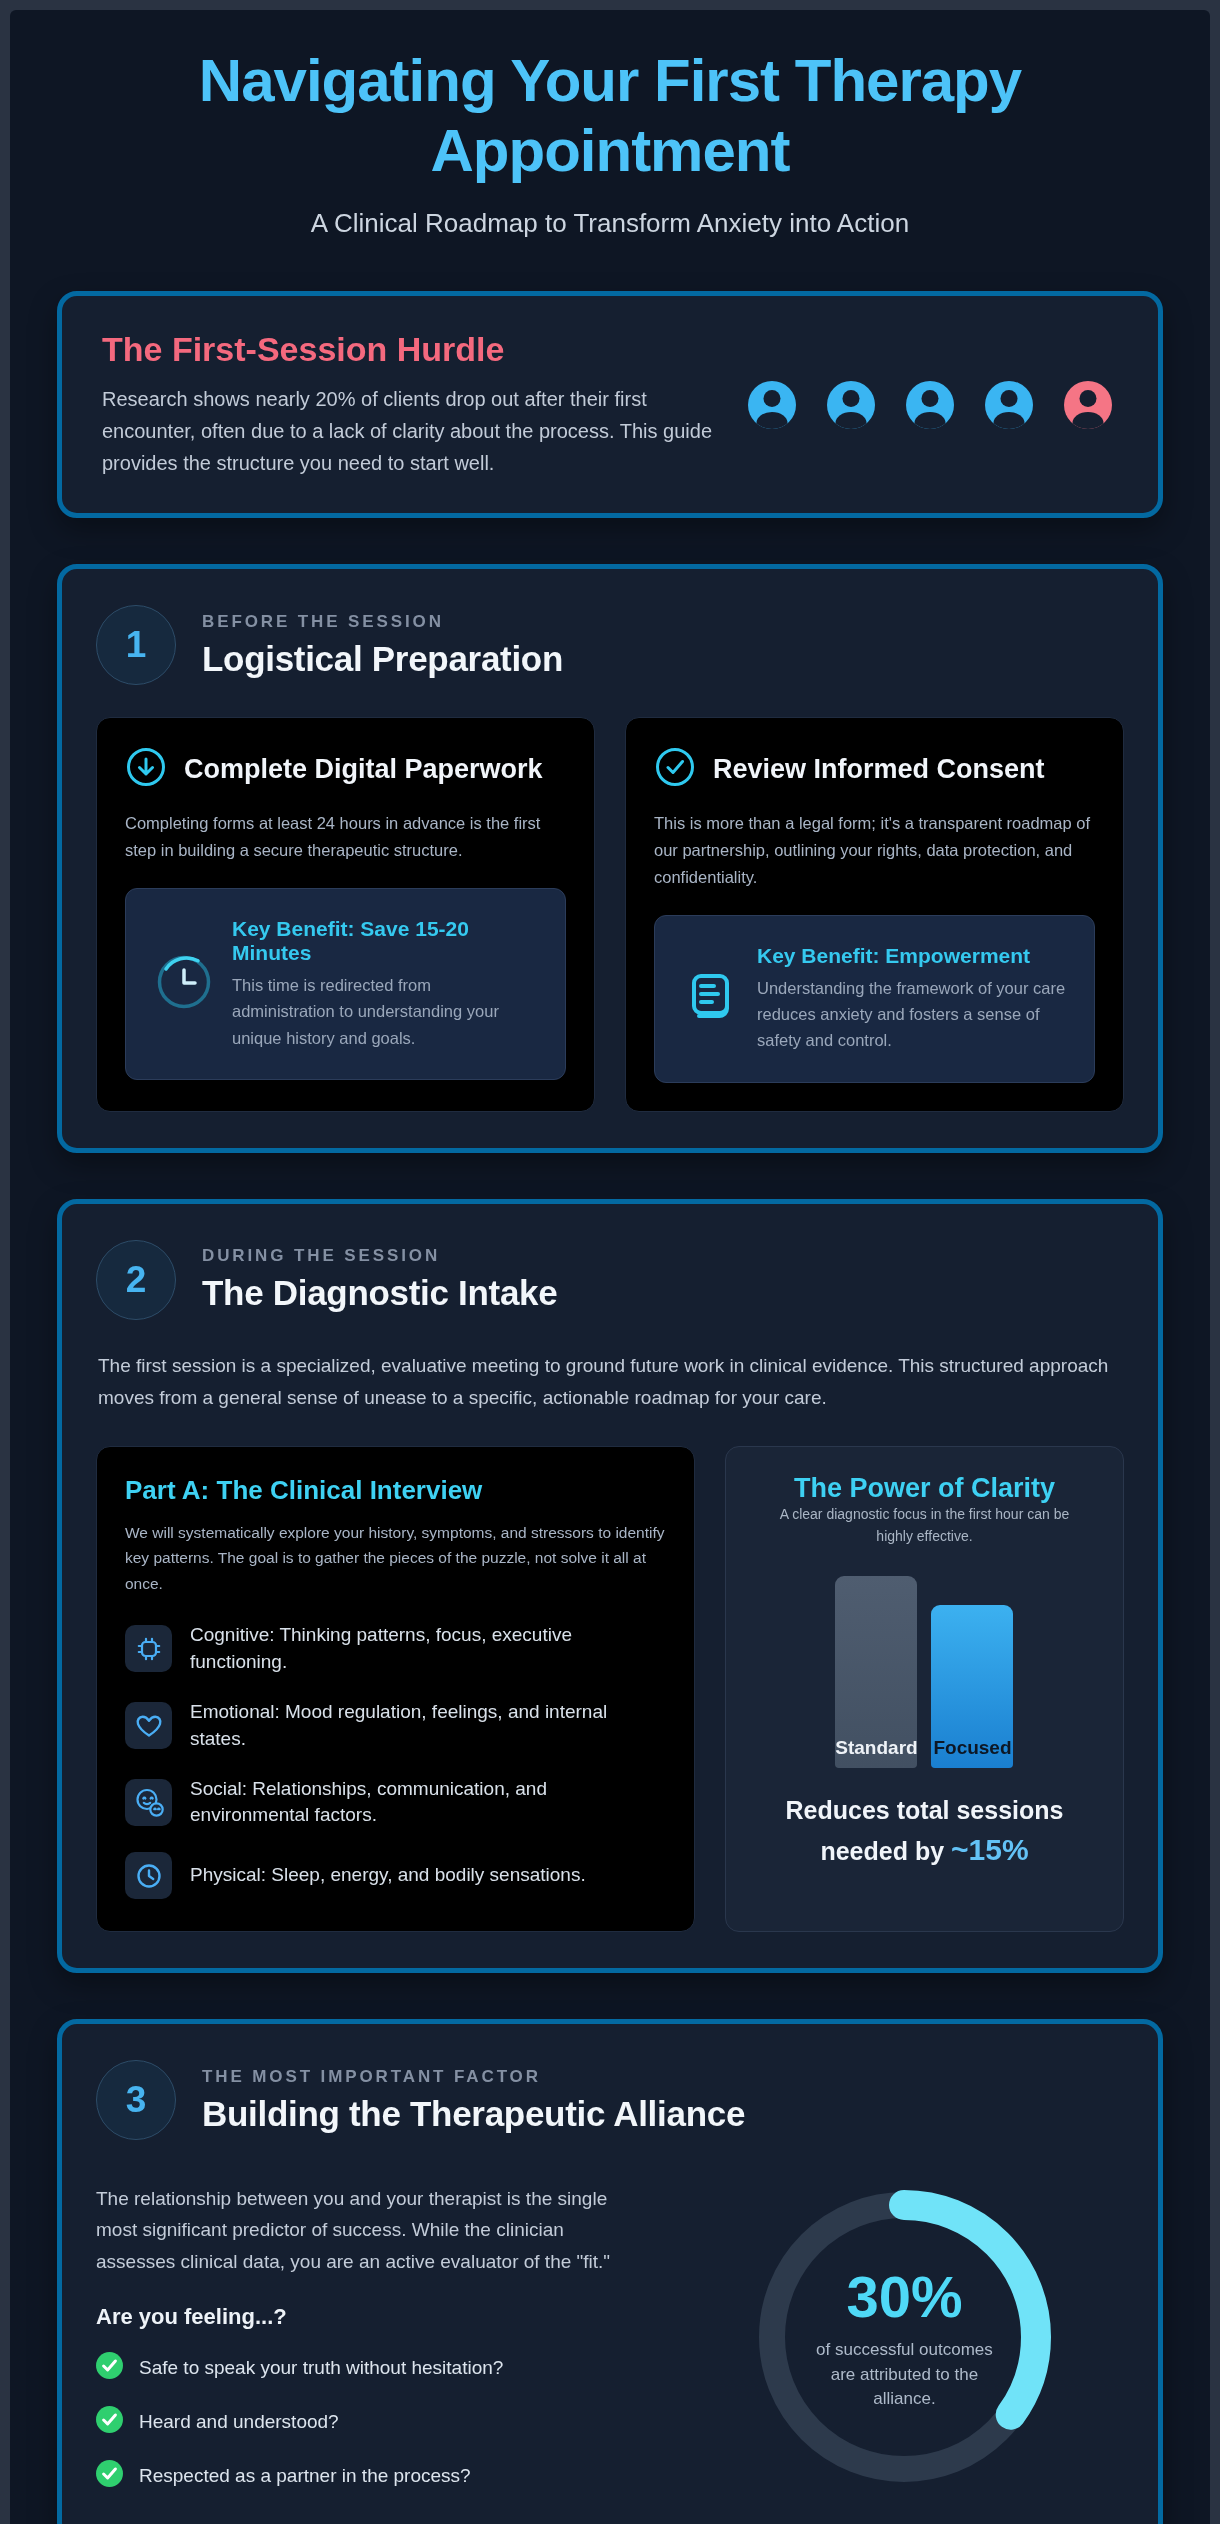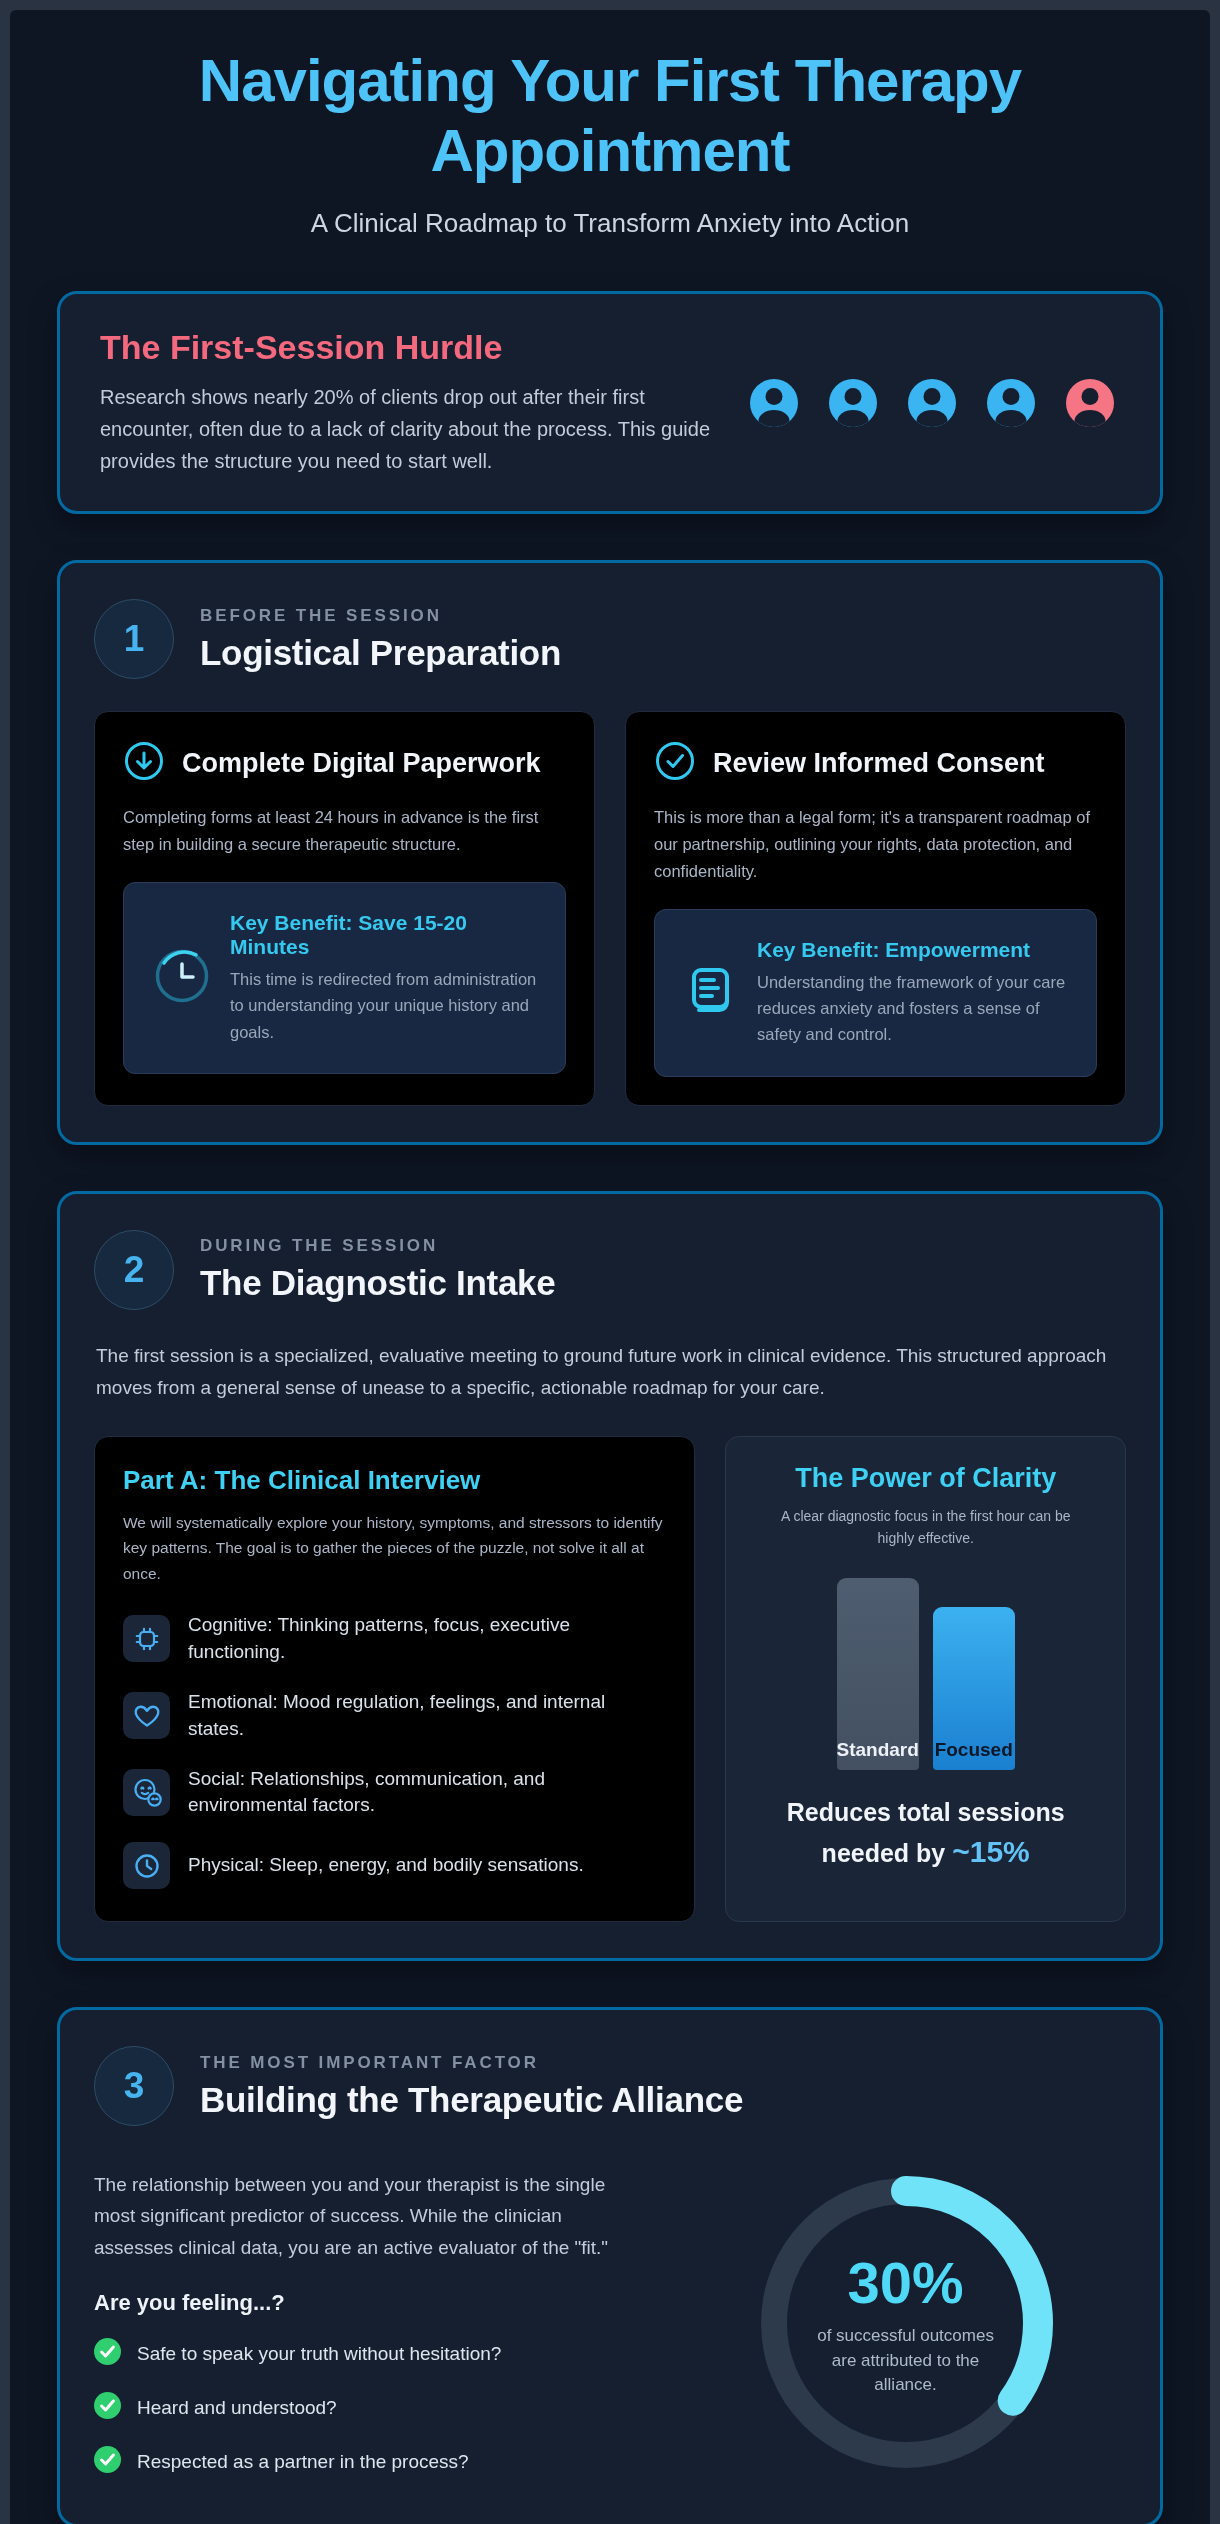--- a/index.html
+++ b/index.html
@@ -16,21 +16,21 @@
   
   .hdr { text-align:center; margin-bottom:52px; }
   .hdr h1 {
     color:#4dc3f8; font-size:60px; line-height:1.17; font-weight:800;
     letter-spacing:-1px; margin:0 90px 22px;
   }
   .hdr .sub { color:#ccd5e0; font-size:26px; font-weight:400; }
 
   
   .card {
-    background:#151f30; border:3px solid #0369a1; border-radius:20px;
+    background:#151f30; border:5px solid #0369a1; border-radius:20px;
     margin:0 47px 46px; box-shadow:0 12px 28px rgba(0,0,0,.35);justify-content:center;
   }
 
   
   .hurdle { display:flex; align-items:center; gap:30px; padding:34px 40px; }
   .hurdle h2 { color:#f4697e; font-size:34px; font-weight:800; margin-bottom:14px; }
   .hurdle p { color:#c2cbd8; font-size:20px; line-height:1.6; max-width:630px; }
   .avatars { margin-left:auto; display:flex; gap:31px; padding-right:6px; }
   .avatar { position:relative; width:48px; height:48px; border-radius:50%; overflow:hidden; flex:none; }
   .avatar::before {
@@ -82,21 +82,21 @@
   .feat-list { list-style:none; }
   .feat-list li { display:flex; align-items:center; gap:18px; margin-bottom:23px; }
   .feat-list li:last-child { margin-bottom:4px; }
   .tile {
     flex:none; width:47px; height:47px; border-radius:10px; background:#1b2739;
     display:grid; place-items:center;
   }
   .feat-text { color:#d9e1ea; font-size:19px; line-height:1.42; }
 
   .clarity { flex:1; background:#1a2537; border-color:#2a374d; text-align:center; padding:26px 24px; }
-  .clarity h3 { color:#3ed1f3; font-size:27px; font-weight:800; margin-bottom:12px; }
+  .clarity h3 { color:#3ed1f3; font-size:27px; font-weight:800; }
   .clarity-sub { color:#aab6c5; font-size:14px; line-height:1.55; margin:0 auto 20px; max-width:320px; }
   .chart { position:relative; height:200px; display:flex; justify-content:center; align-items:flex-end; gap:14px; }
   .bar { width:82px; border-radius:9px 9px 4px 4px; position:relative; }
   .bar-standard { background:linear-gradient(#4f5d70,#425062); }
   .bar-focused  { background:linear-gradient(#3cb1f0,#1a7fd0); }
   .bar-label {
     position:absolute; bottom:9px; left:50%; transform:translateX(-50%);
     font-size:19px; font-weight:800; white-space:nowrap;
   }
   .bar-standard .bar-label { color:#eef2f7; }

